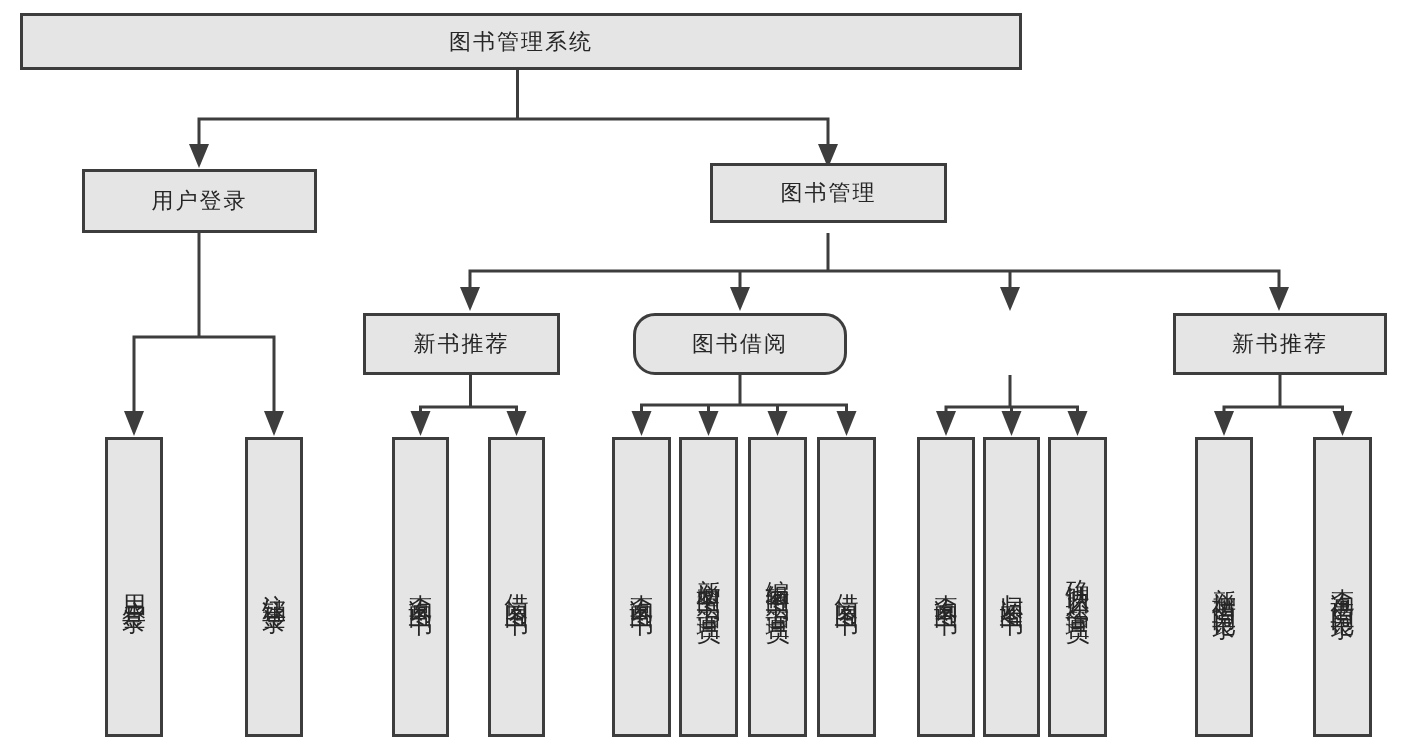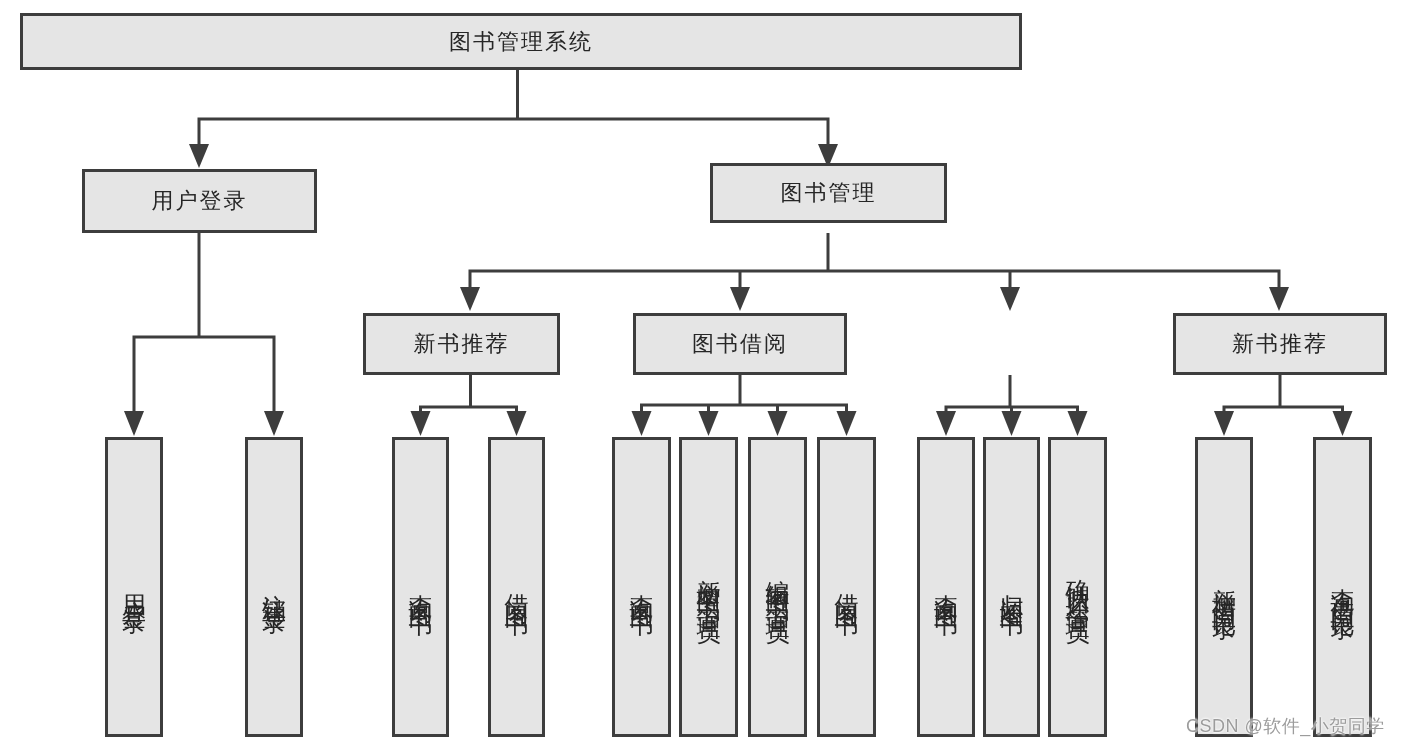--- a/index.html
+++ b/index.html
@@ -128,21 +128,21 @@
   <div class="box h" style="left:82px; top:169px; width:235px; height:64px;">
     <span>用户登录</span>
   </div>
   <div class="box h" style="left:710px; top:163px; width:237px; height:60px;">
     <span>图书管理</span>
   </div>
 
   <div class="box h" style="left:363px; top:313px; width:197px; height:62px;">
     <span>新书推荐</span>
   </div>
-  <div class="box h" style="left:633px; top:313px; width:214px; height:62px;">
+  <div class="box h" style="left:633px; top:313px; width:214px; height:62px;border-radius:22px;">
     <span>图书借阅</span>
   </div>
   <div class="box h" style="left:1173px; top:313px; width:214px; height:62px;">
     <span>新书推荐</span>
   </div>
 
   <div class="box v" style="left:105px; width:58px;">
     <span>用户登录</span>
   </div>
   <div class="box v" style="left:245px; width:58px;">
@@ -179,15 +179,14 @@
     <span>确认归还（管理员）</span>
   </div>
 
   <div class="box v" style="left:1195px; width:58px;">
     <span>新增借阅记录</span>
   </div>
   <div class="box v" style="left:1313px; width:59px;">
     <span>查询借阅记录</span>
   </div>
 
-  <div class="watermark">CSDN @软件_小贺同学</div>
 
 </div>
 
 </body></html>

